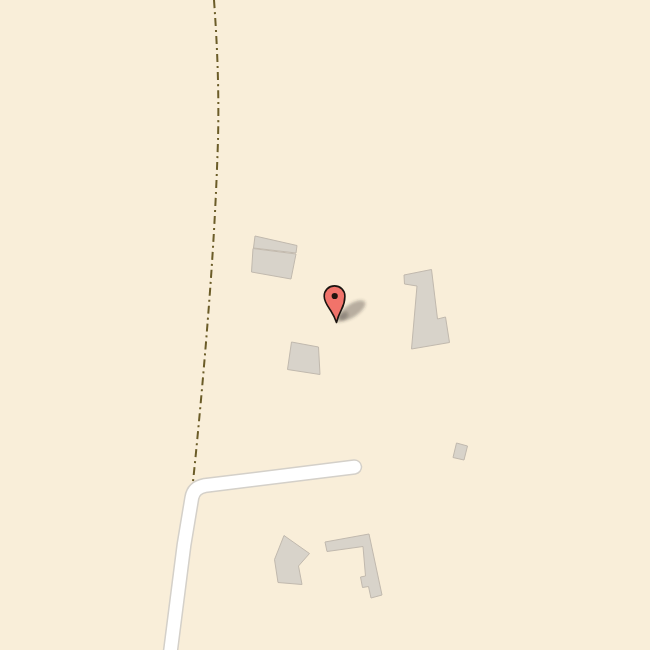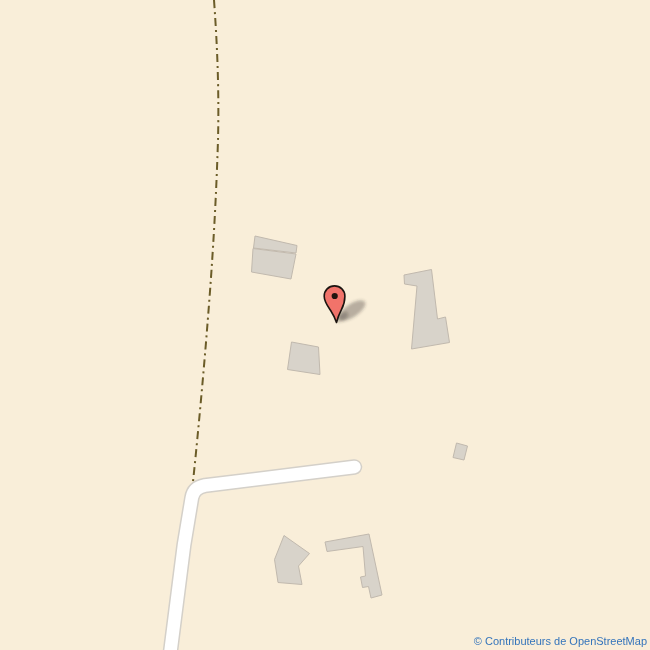--- a/index.html
+++ b/index.html
@@ -101,16 +101,13 @@
                C 328.6 285.9 324.2 290.5 324.2 296.2
                C 324.2 301.5 327.4 305.6 330.5 310.3
                C 332.8 313.9 334.9 317.7 336.5 322.5
                C 337.7 317.6 339.3 313.7 341.2 310.1
                C 343.8 305.3 344.9 301.4 344.9 296.2
                C 344.9 290.5 340.4 285.9 334.5 285.9 Z"></path>
       <circle class="pin-dot" cx="334.7" cy="296" r="3.1"></circle>
     </g>
   </svg>
 
-  <div class="attribution">
-    <span>© Contributeurs de OpenStreetMap</span>
-  </div>
 </div>
 
 </body></html>

